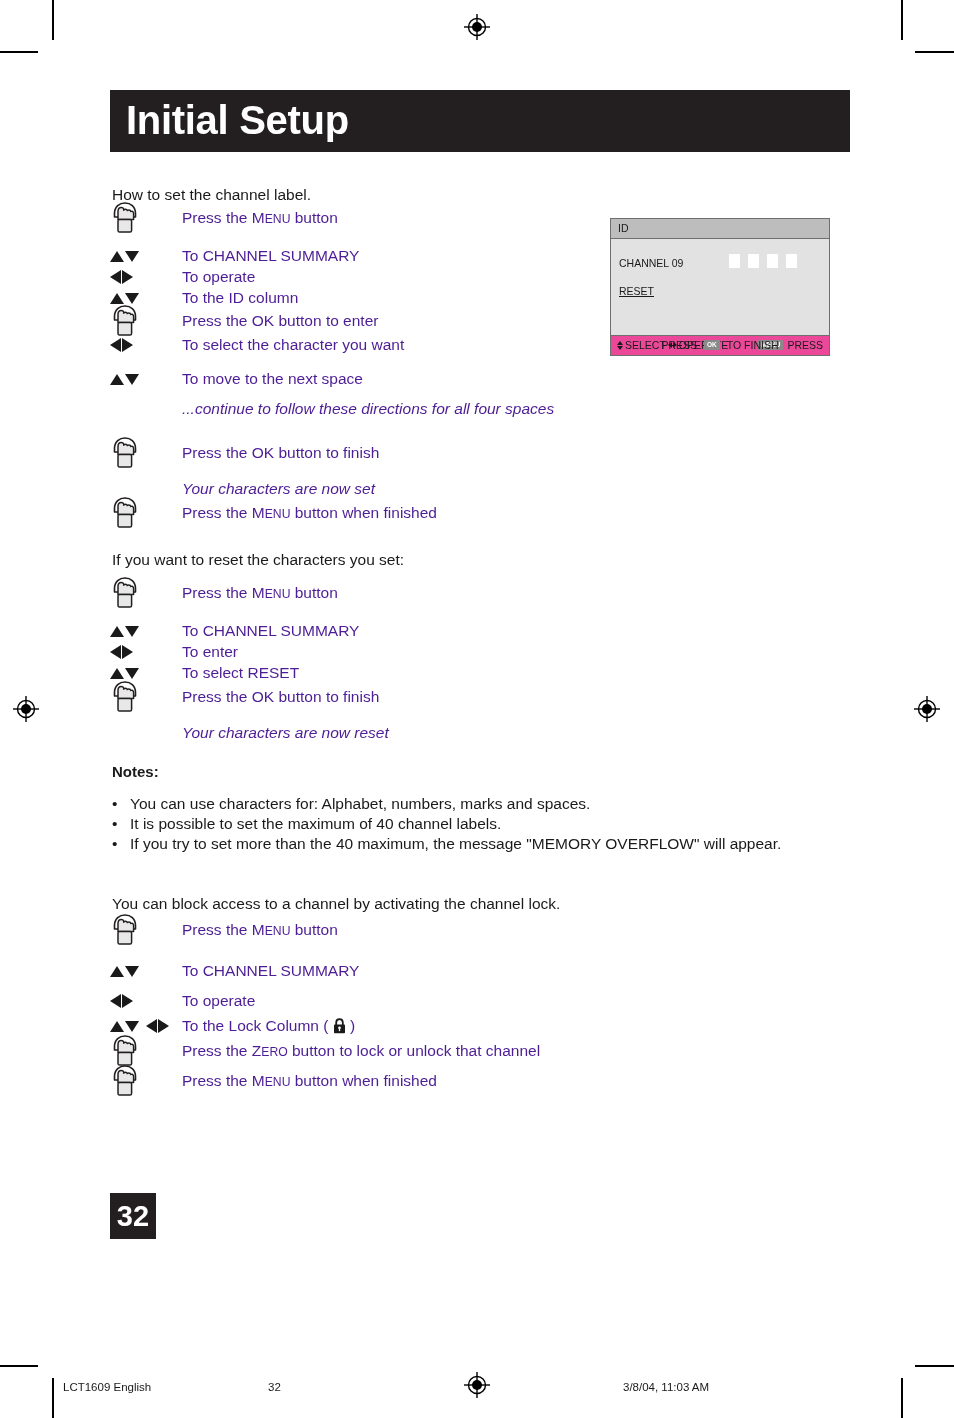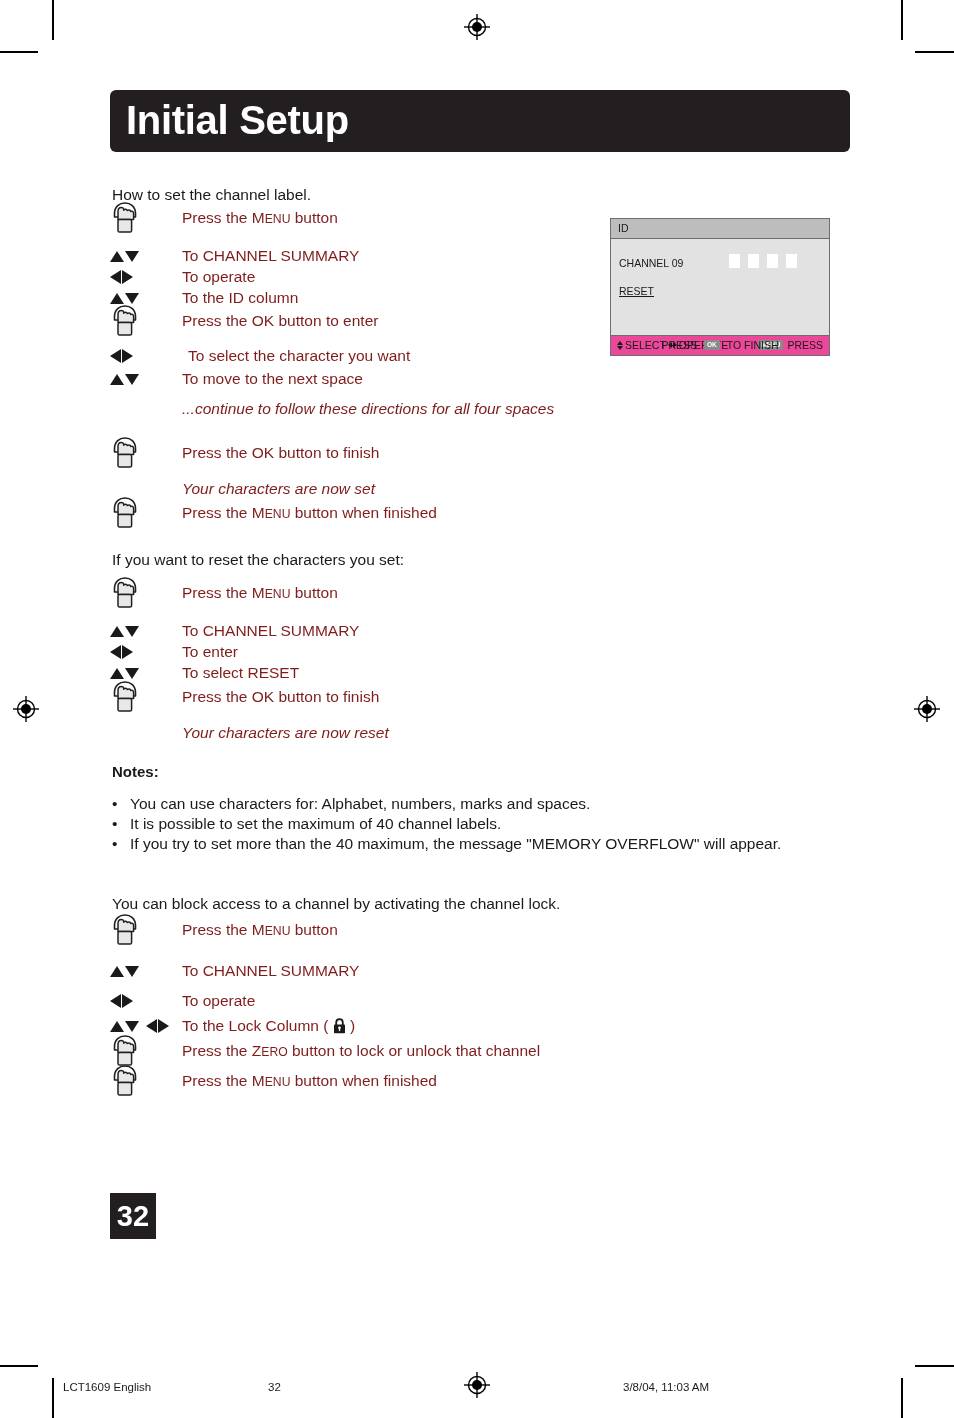--- a/index.html
+++ b/index.html
@@ -33,21 +33,20 @@
   }
 
   
   .title-banner {
     position: absolute;
     left: 0;
     top: 90px;
     width: 740px;
     height: 62px;
     background: #231f20;
-    border-radius: 6px;
   }
   .title-banner .title-text {
     position: absolute;
     left: 16px;
     top: 50%;
     transform: translateY(-52%);
     color: #ffffff;
     font-size: 40px;
     font-weight: bold;
     letter-spacing: -0.3px;
@@ -74,21 +73,21 @@
   .step .cue {
     width: 72px;
     flex: 0 0 72px;
     display: flex;
     align-items: center;
     height: 22px;
   }
   .step .step-text {
     font-size: 15.5px;
     line-height: 1.32;
-    color: #7f1d1d;
+    color: #4c1d95;
     padding-top: 1px;
   }
   .step .step-text.italic { font-style: italic; }
 
   
   .sc { font-size: 15.5px; }
   .sc .sc-first { }
   .sc .sc-rest { font-size: 12.2px; }
 
   
@@ -322,21 +321,21 @@
     <div class="cue">
       <svg class="hand-icon" viewBox="0 0 30 34">
         <path d="M4.5 12.5 C4.5 5.5 9.5 2 15 2 C20.5 2 25.5 5.5 25.5 12.5 L25.5 16 L4.5 16 Z" fill="#ffffff" stroke="#231f20" stroke-width="1.6" stroke-linejoin="round"></path>
         <path d="M8 10.5 C8 8 9.6 6.5 11.3 6.5 C12.6 6.5 13.4 7.2 13.7 8 L13.7 9.2 C14.1 8.5 14.8 8.2 15.5 8.2 C16.4 8.2 17.1 8.8 17.3 9.6 C17.7 9.1 18.3 8.9 18.9 8.9 C19.9 8.9 20.6 9.6 20.7 10.5 C21.1 10.2 21.6 10.1 22.1 10.2 C23 10.4 23.6 11.2 23.6 12.2 L23.6 18.5 L8 18.5 Z" fill="#e8e8e8" stroke="#231f20" stroke-width="1.5" stroke-linejoin="round"></path>
         <rect x="8" y="18.5" width="13.6" height="12.5" rx="1.6" fill="#e8e8e8" stroke="#231f20" stroke-width="1.5"></rect>
       </svg>
     </div>
     <div class="step-text">Press the OK button to enter</div>
   </div>
 
-  <div class="step" style="top:345px;gap:6px;">
+  <div class="step" style="top:334px;">
     <div class="cue">
       <span class="arrows">
           <i class="tri left"></i>
           <i class="tri right"></i>
         </span>
     </div>
     <div class="step-text">To select the character you want</div>
   </div>
 
   <div class="step" style="top:368px;">

